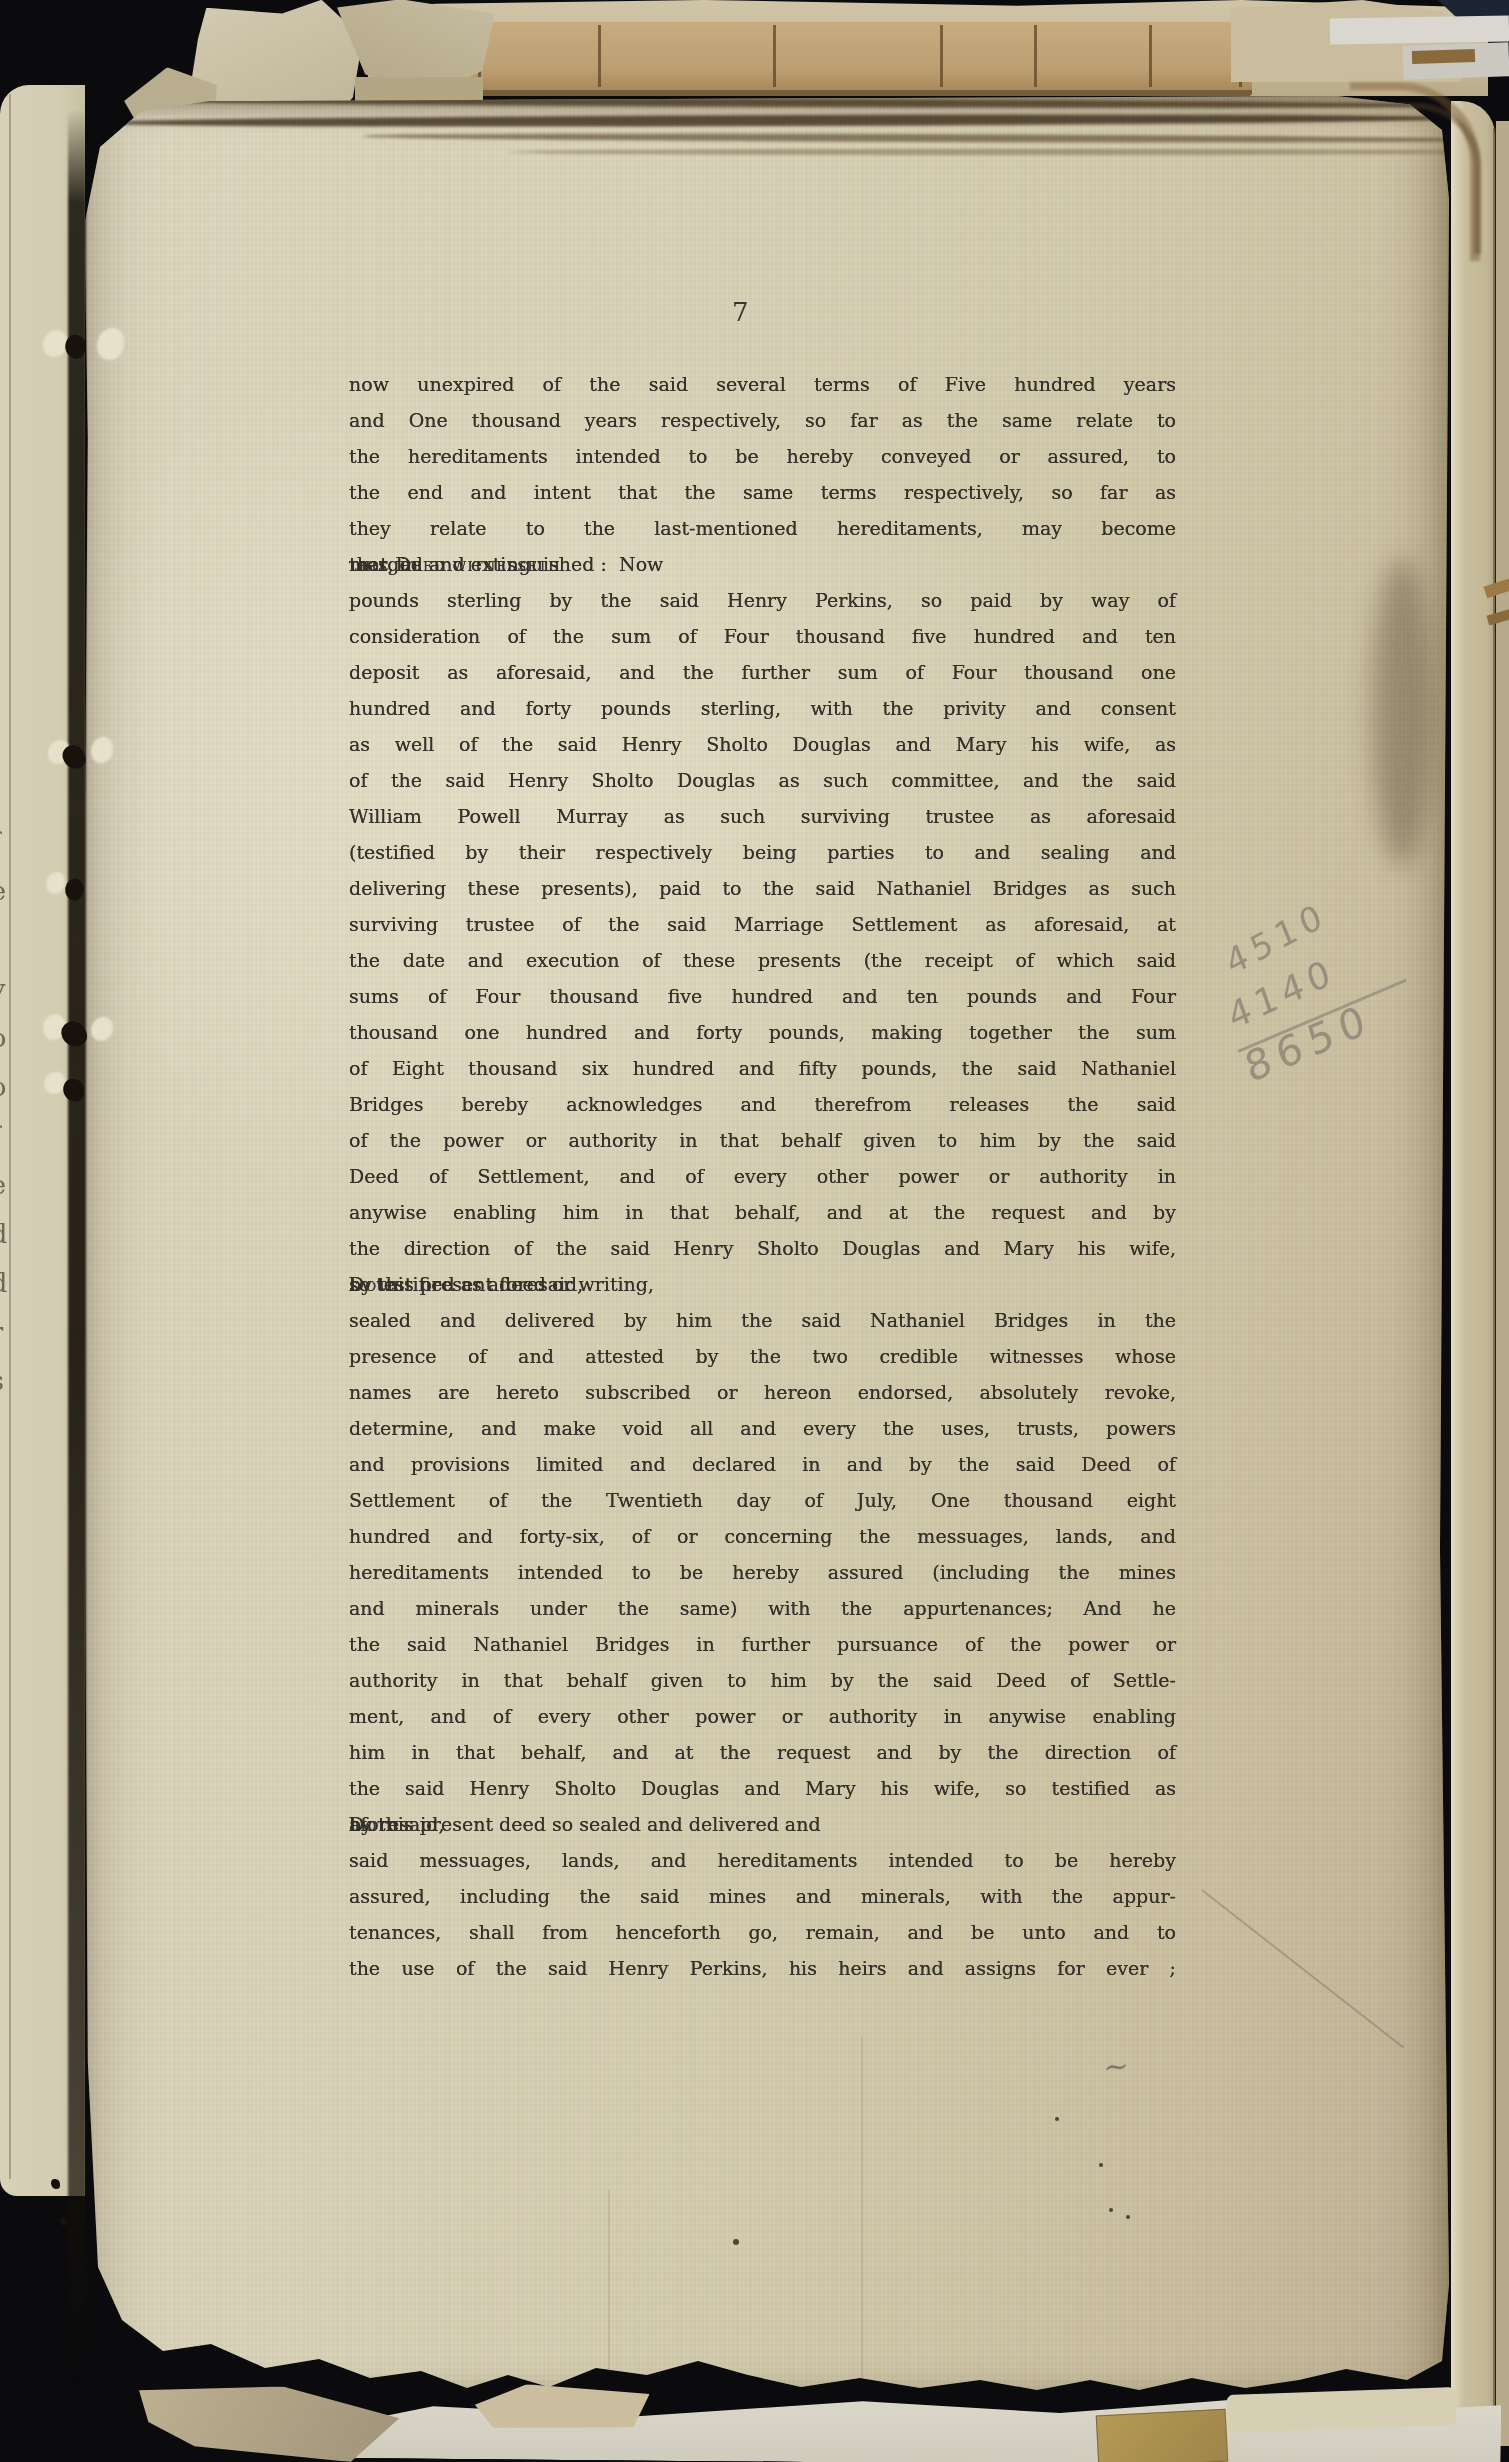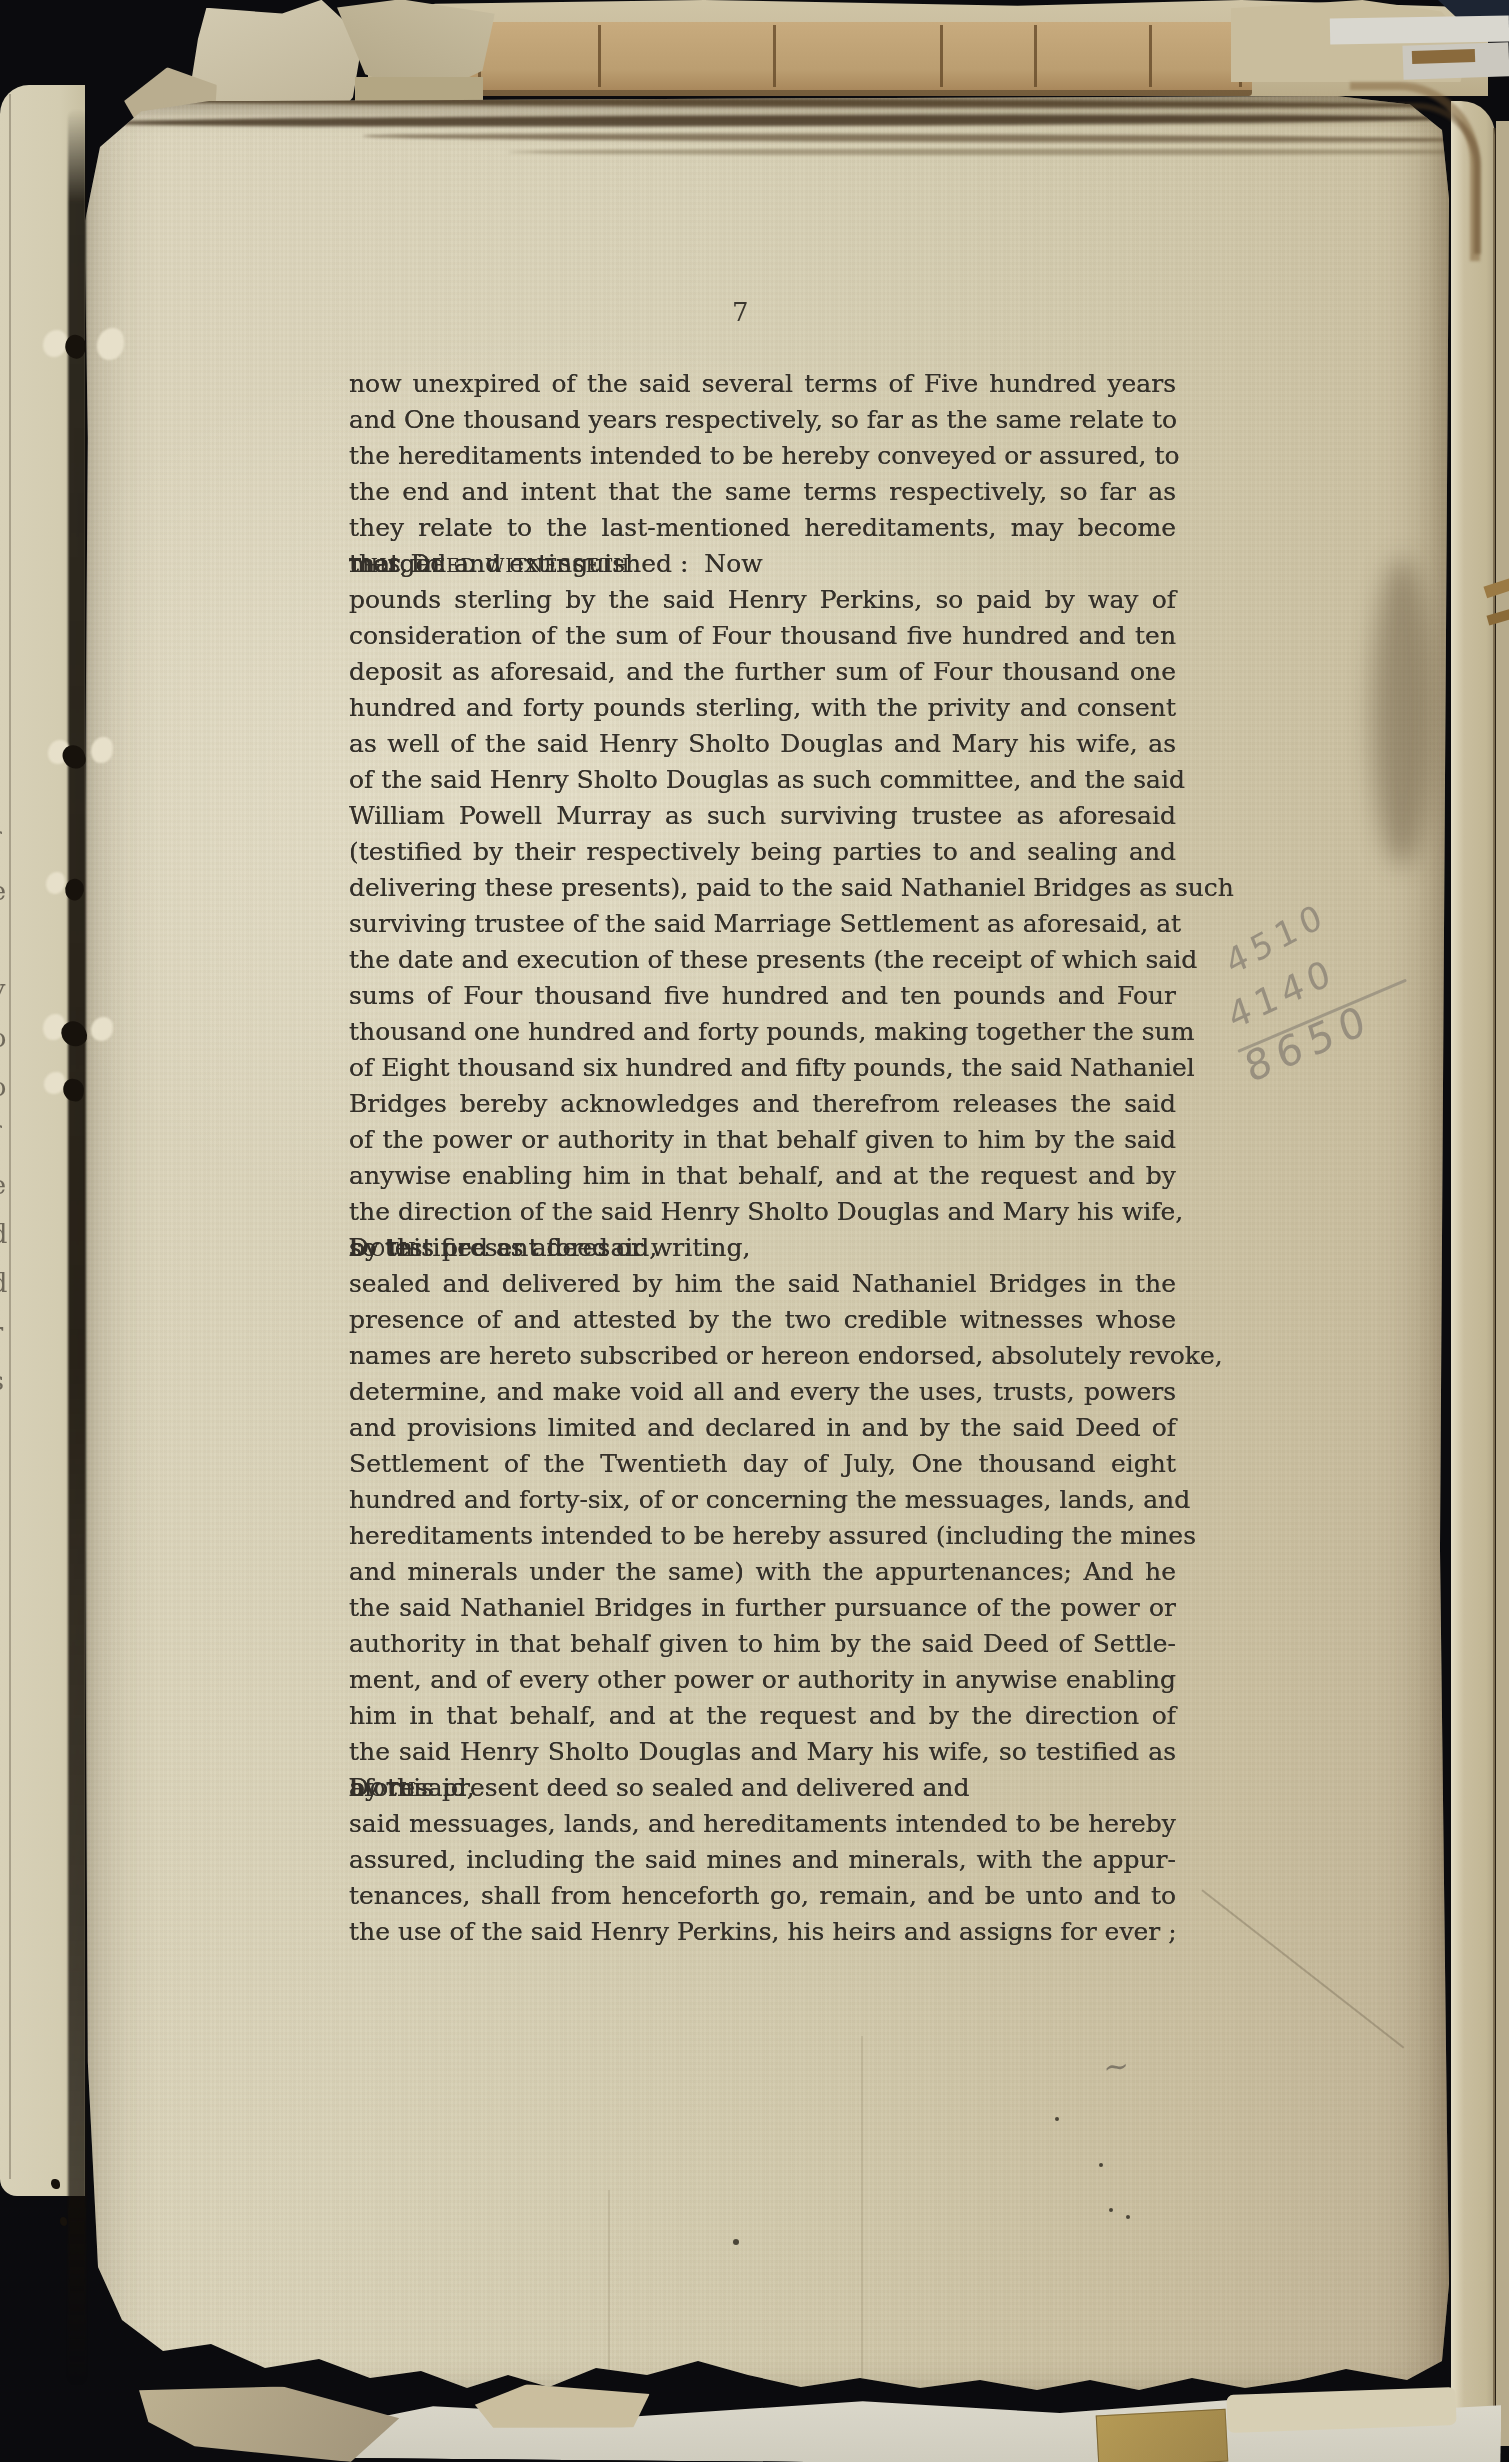--- a/index.html
+++ b/index.html
@@ -98,21 +98,21 @@
   .st4{left:427px;top:53px;width:974px;height:6px;background:rgba(80,60,32,.38);}
   .smudge{left:1291px;top:462px;width:60px;height:308px;background:rgba(70,52,30,.35);filter:blur(12px);border-radius:50%;}
   .crease{background:rgba(100,85,55,.14);width:1.7px;}
   .cr1{left:780px;top:1940px;height:368px;}
   .cr2{left:527px;top:2094px;height:214px;}
   .cr-arc{left:1094px;top:1872px;width:256px;height:1.7px;background:rgba(80,70,50,.28);transform:rotate(38deg);filter:blur(0.4px);}
 
   
   .pagenum{left:732px;top:297px;font-size:26px;color:#3a362f;letter-spacing:0.9px;}
   .textblock{left:349px;top:366px;width:827px;color:var(--color-ink,#34302a);}
-  .textblock .line{position:relative;height:36px;line-height:36px;font-size:25px;
+  .textblock .line{position:relative;height:36px;line-height:36px;font-size:19px;
      text-align:justify;text-align-last:justify;text-justify:inter-word;white-space:nowrap;
      text-shadow:0 0 0.6px rgba(47,43,38,.85);}
   .textblock .sc{font-variant:small-caps;letter-spacing:1.3px;}
 
   
   .pencil{font-family:"DejaVu Sans","Liberation Sans",sans-serif;color:var(--color-pencil,#8f8779);opacity:.85;}
   .pc1{left:1221px;top:918px;font-size:34px;letter-spacing:6px;transform:rotate(-28deg) skewX(-6deg);}
   .pc2{left:1224px;top:973px;font-size:36px;letter-spacing:6px;transform:rotate(-25deg) skewX(-6deg);}
   .pcline{left:1238px;top:1050px;width:183px;height:3.4px;background:#8f8779;opacity:.7;
      transform:rotate(-23deg);transform-origin:left center;border-radius:1.7px;}
@@ -215,20 +215,21 @@
       <div class="line">William Powell Murray as such surviving trustee as aforesaid</div>
       <div class="line">(testified by their respectively being parties to and sealing and</div>
       <div class="line">delivering these presents), paid to the said Nathaniel Bridges as such</div>
       <div class="line">surviving trustee of the said Marriage Settlement as aforesaid, at</div>
       <div class="line">the date and execution of these presents (the receipt of which said</div>
       <div class="line">sums of Four thousand five hundred and ten pounds and Four</div>
       <div class="line">thousand one hundred and forty pounds, making together the sum</div>
       <div class="line">of Eight thousand six hundred and fifty pounds, the said Nathaniel</div>
       <div class="line">Bridges bereby acknowledges and therefrom releases the said</div>
       <div class="line">of the power or authority in that behalf given to him by the said</div>
+      <div class="line">Deed of Settlement, and of every other power or authority in</div>
       <div class="line">anywise enabling him in that behalf, and at the request and by</div>
       <div class="line">the direction of the said Henry Sholto Douglas and Mary his wife,</div>
       <div class="line">
         <span>so testified as aforesaid, </span>
         <span class="sc">Doth</span>
         <span> by this present deed or writing,</span>
       </div>
       <div class="line">sealed and delivered by him the said Nathaniel Bridges in the</div>
       <div class="line">presence of and attested by the two credible witnesses whose</div>
       <div class="line">names are hereto subscribed or hereon endorsed, absolutely revoke,</div>

